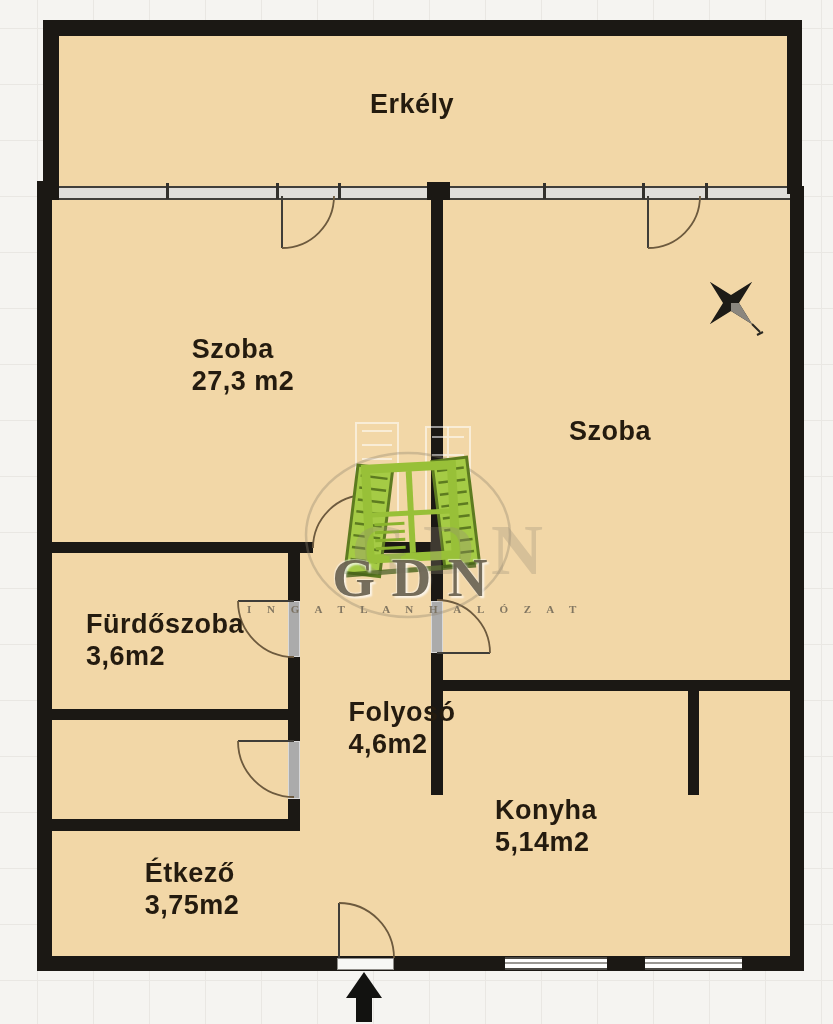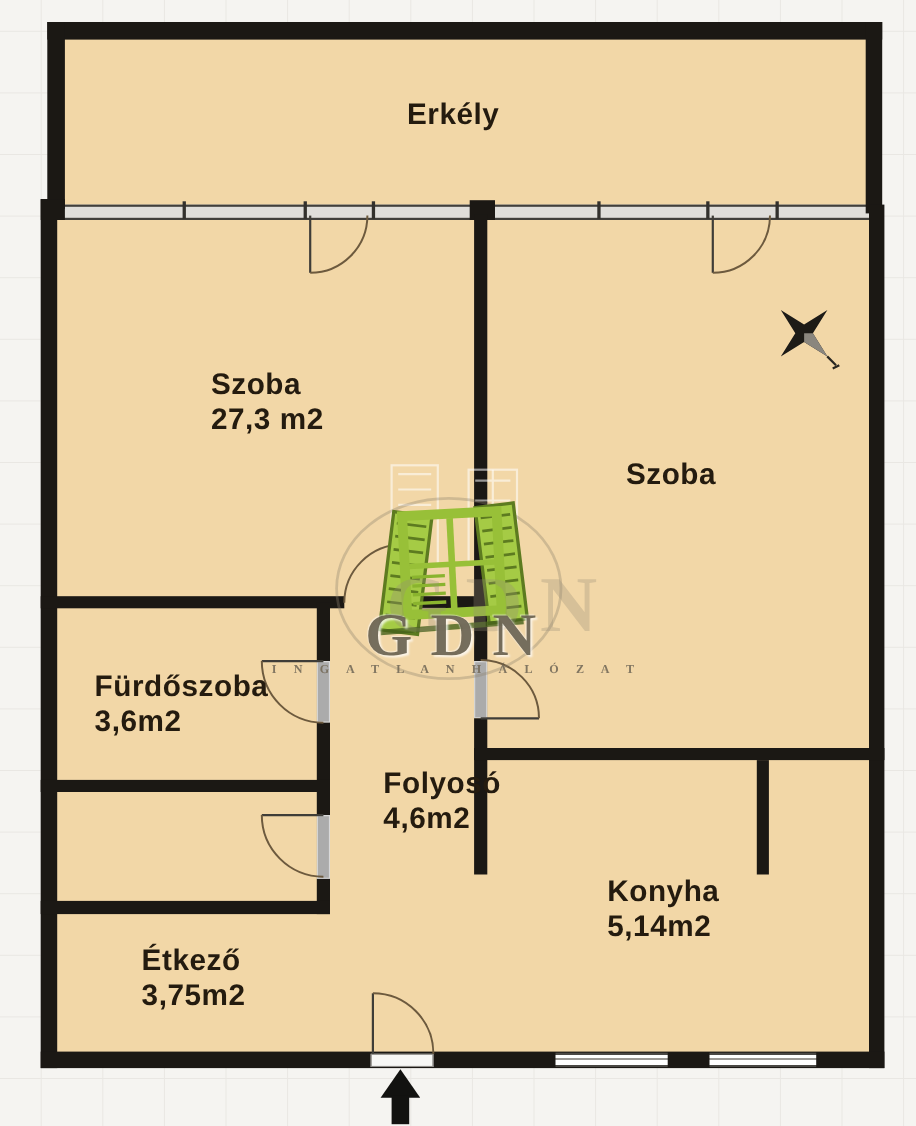--- a/index.html
+++ b/index.html
@@ -170,23 +170,23 @@
     <div>Fürdőszoba</div>
     <div>3,6m2</div>
   </div>
 
   <div class="room-label" style="left:358px;top:728px;margin-left:44px;">
     <div>Folyosó</div>
     <div>4,6m2</div>
   </div>
 
 
-  <div class="room-label" style="left:603px;top:826px;">
+  <div class="room-label" style="left:546px;top:826px;">
     <div>Konyha</div>
     <div>5,14m2</div>
   </div>
 
-  <div class="room-label" style="left:176px;top:889px;">
+  <div class="room-label" style="left:192px;top:889px;">
     <div>Étkező</div>
     <div>3,75m2</div>
   </div>
 
 </div>
 
 </body></html>

